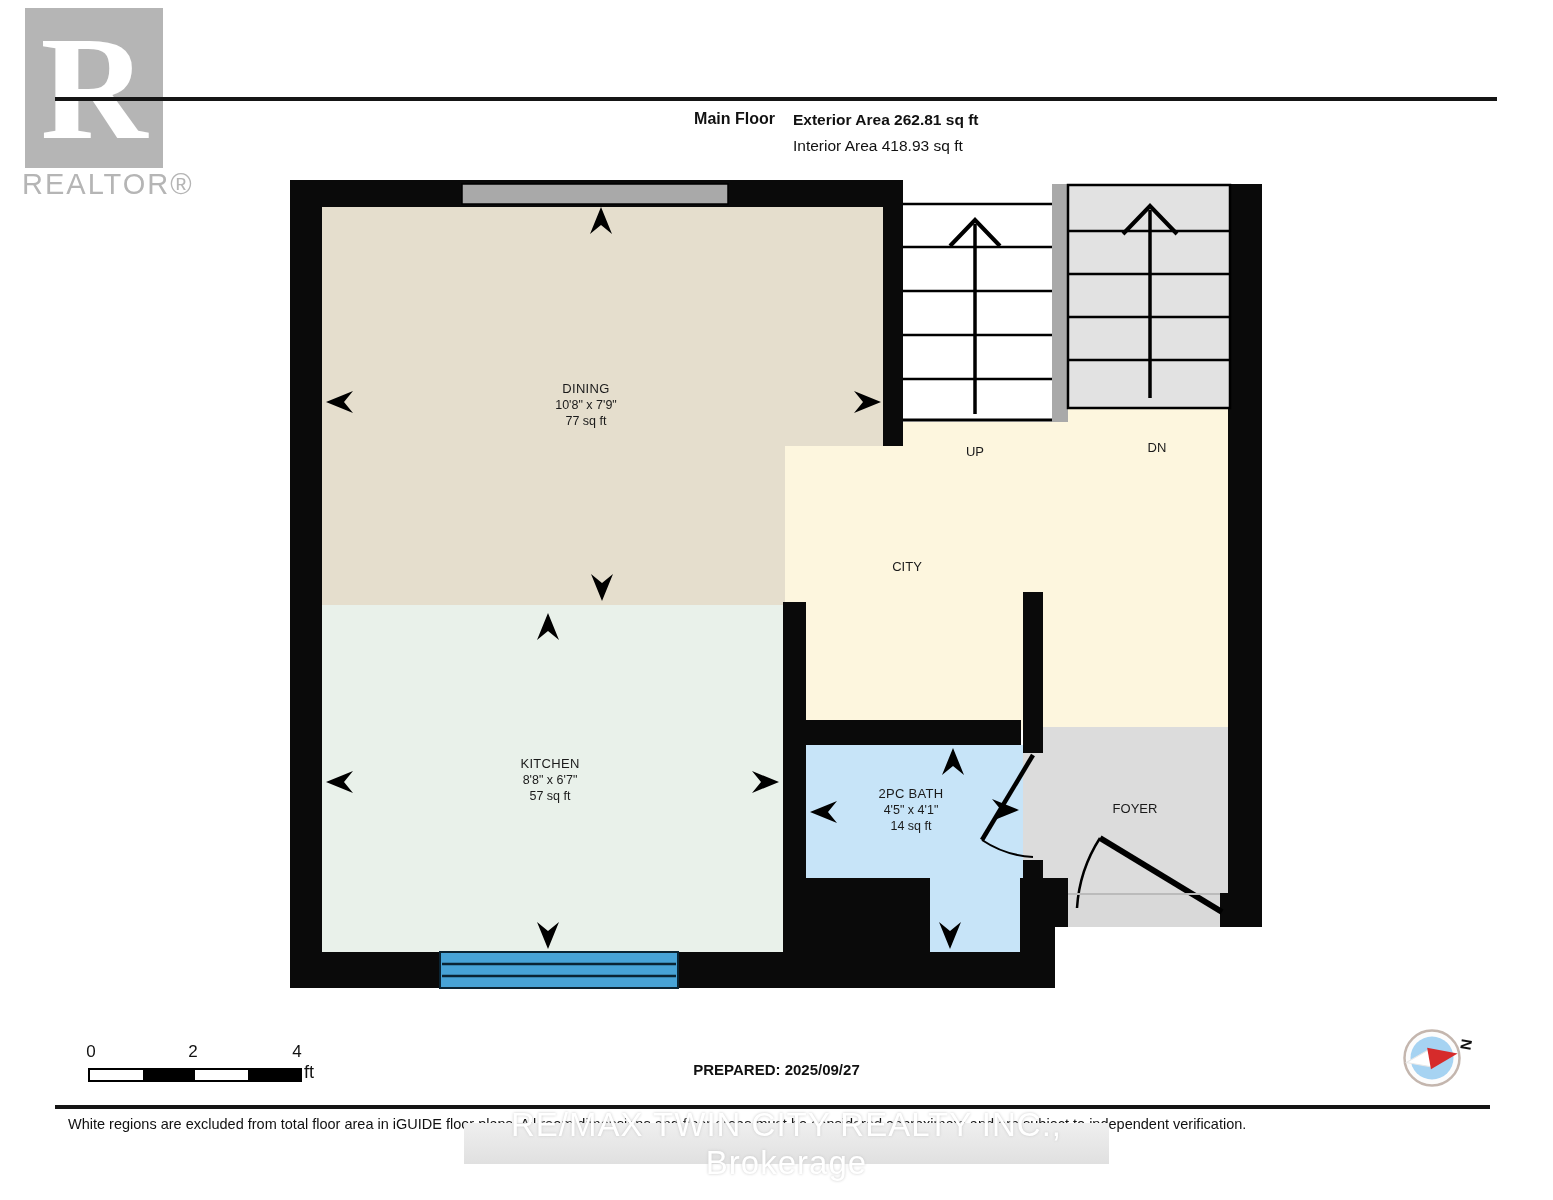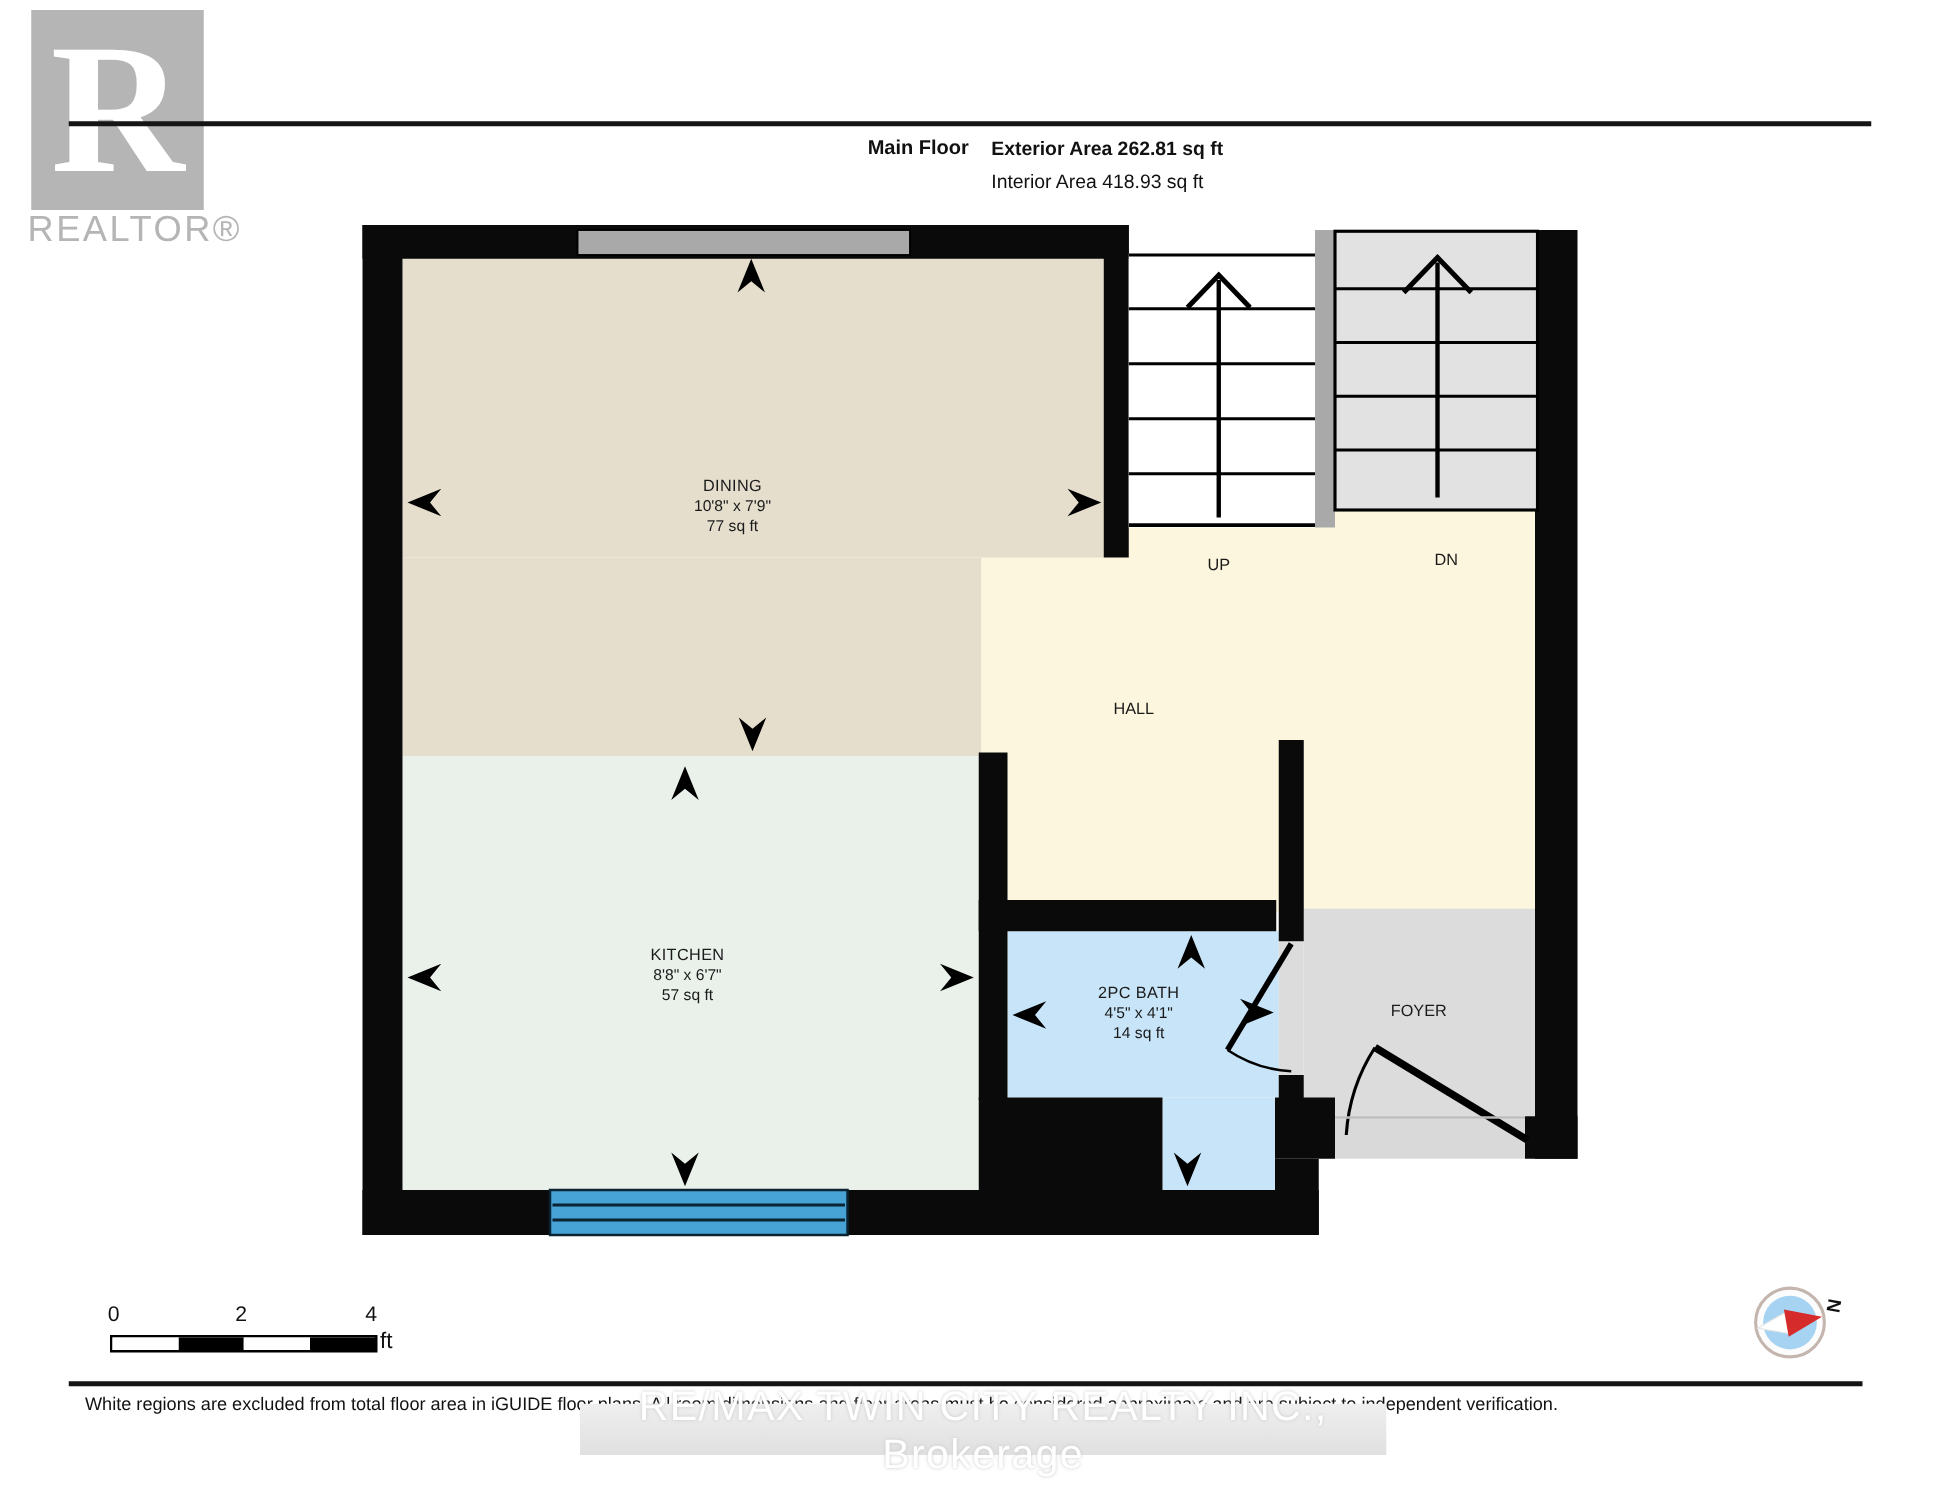--- a/index.html
+++ b/index.html
@@ -165,35 +165,36 @@
   <div class="lbl" style="left:550px;top:780px;">
     <div class="room-name">KITCHEN</div>
     <div class="dims">8'8" x 6'7"</div>
     <div class="area">57 sq ft</div>
   </div>
   <div class="lbl" style="left:911px;top:810px;">
     <div class="room-name">2PC BATH</div>
     <div class="dims">4'5" x 4'1"</div>
     <div class="area">14 sq ft</div>
   </div>
-  <div class="lbl" style="left:907px;top:567px;">HALL</div>
+  <div class="lbl" style="left:907px;top:567px;">CITY</div>
   <div class="lbl" style="left:1135px;top:809px;">FOYER</div>
   <div class="lbl" style="left:975px;top:452px;">UP</div>
   <div class="lbl" style="left:1151px;top:448px;padding-left:12px;">DN</div>
 
   <div class="tick" style="left:91px;">0</div>
   <div class="tick" style="left:193px;">2</div>
   <div class="tick" style="left:297px;">4</div>
   <div id="scalebar">
     <div class="seg-w"></div>
     <div class="seg-b"></div>
     <div class="seg-w"></div>
     <div class="seg-b"></div>
   </div>
   <div id="scale-unit">ft</div>
 
+  <div id="prepared">PREPARED: 2025/09/27</div>
   <div id="compass-n">N</div>
 
   <div class="hline" style="left:55px;top:1105px;width:1435px;height:4px;"></div>
   <div id="disclaimer">White regions are excluded from total floor area in iGUIDE floor plans. All room dimensions and floor areas must be considered approximate and are subject to independent verification.</div>
   <div id="watermark">RE/MAX TWIN CITY REALTY INC., Brokerage</div>
 
 </div>
 
 </body></html>

